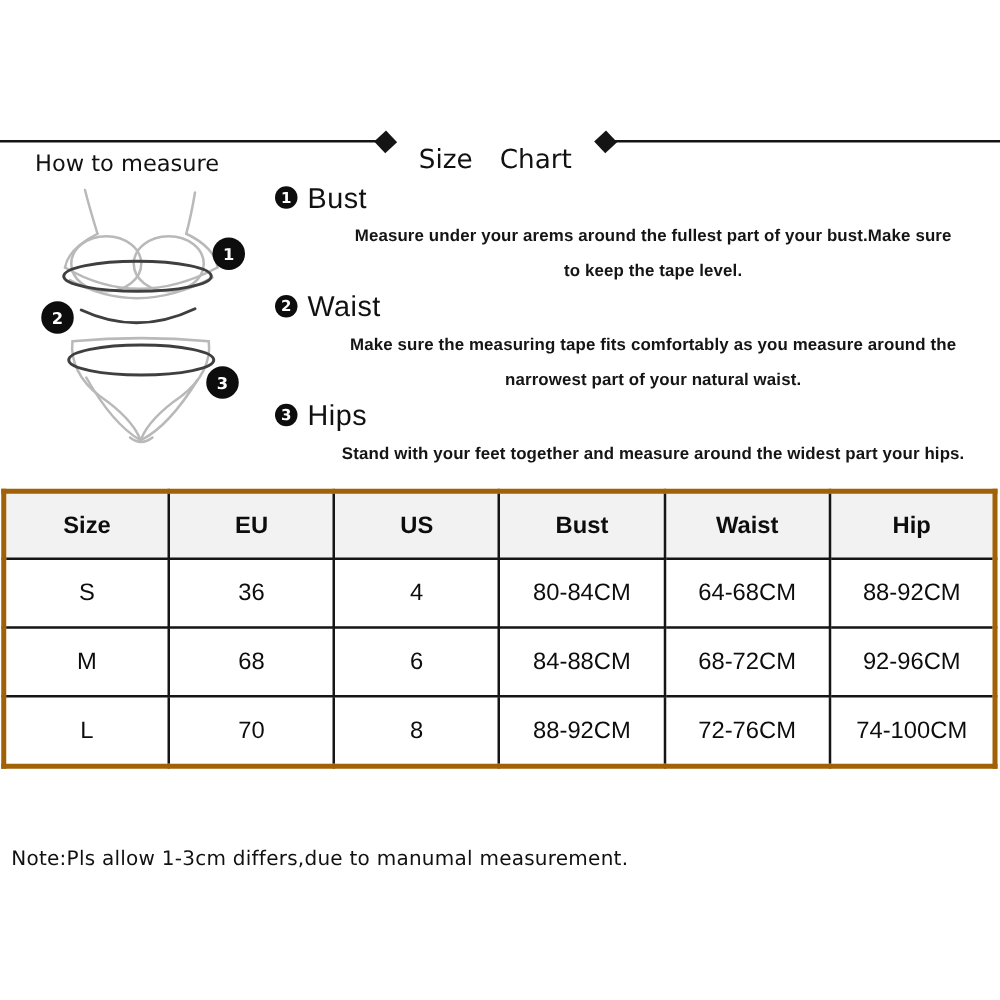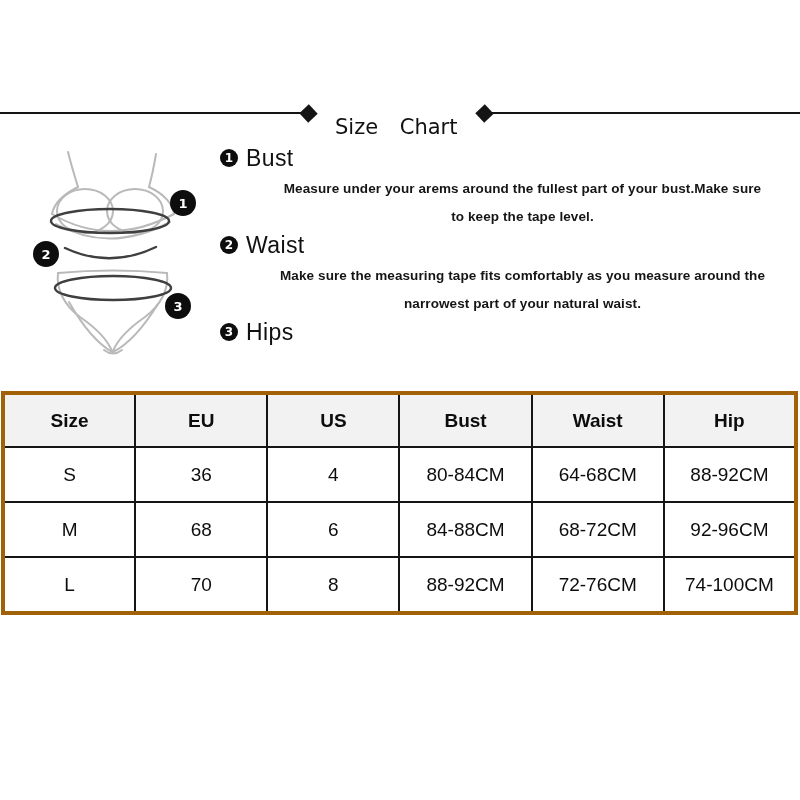--- a/index.html
+++ b/index.html
@@ -67,20 +67,21 @@
 <div class="canvas">
 
   <div class="title-row">
     <span class="rule rule-left"></span>
     <span class="diamond"></span>
     <span class="page-title">Size Chart</span>
     <span class="diamond"></span>
     <span class="rule rule-right"></span>
   </div>
 
+  <div class="howto-label">How to measure</div>
 
   <svg class="figure" width="180" height="220" viewBox="0 0 180 220">
 
     <g>
       <path class="sketch" d="M46,10 C49,22 52,32 56,45"></path>
       <path class="sketch" d="M134,12 C132,24 130,34 127,45"></path>
       <path class="sketch" d="M56,45 C42,52 32,61 30,72"></path>
       <path class="sketch" d="M127,45 C142,52 151,62 152,72"></path>
       <ellipse class="sketch" cx="63" cy="69" rx="28" ry="22"></ellipse>
       <ellipse class="sketch" cx="113" cy="69" rx="28" ry="22"></ellipse>
@@ -135,20 +136,21 @@
       </div>
       <div class="sec-body">Make sure the measuring tape fits comfortably as you measure around the
 narrowest part of your natural waist.</div>
     </div>
 
     <div class="sec sec-hips">
       <div class="sec-head">
         <span class="badge">3</span>
         <span class="sec-title">Hips</span>
       </div>
+      <div class="sec-body">Stand with your feet together and measure around the widest part your hips.</div>
     </div>
 
   </div>
 
   <table class="size-table">
     <thead>
       <tr>
         <th>Size</th>
         <th>EU</th>
         <th>US</th>
@@ -178,14 +180,15 @@
         <td>L</td>
         <td>70</td>
         <td>8</td>
         <td>88-92CM</td>
         <td>72-76CM</td>
         <td>74-100CM</td>
       </tr>
     </tbody>
   </table>
 
+  <div class="note">Note:Pls allow 1-3cm differs,due to manumal measurement.</div>
 
 </div>
 
 </body></html>

